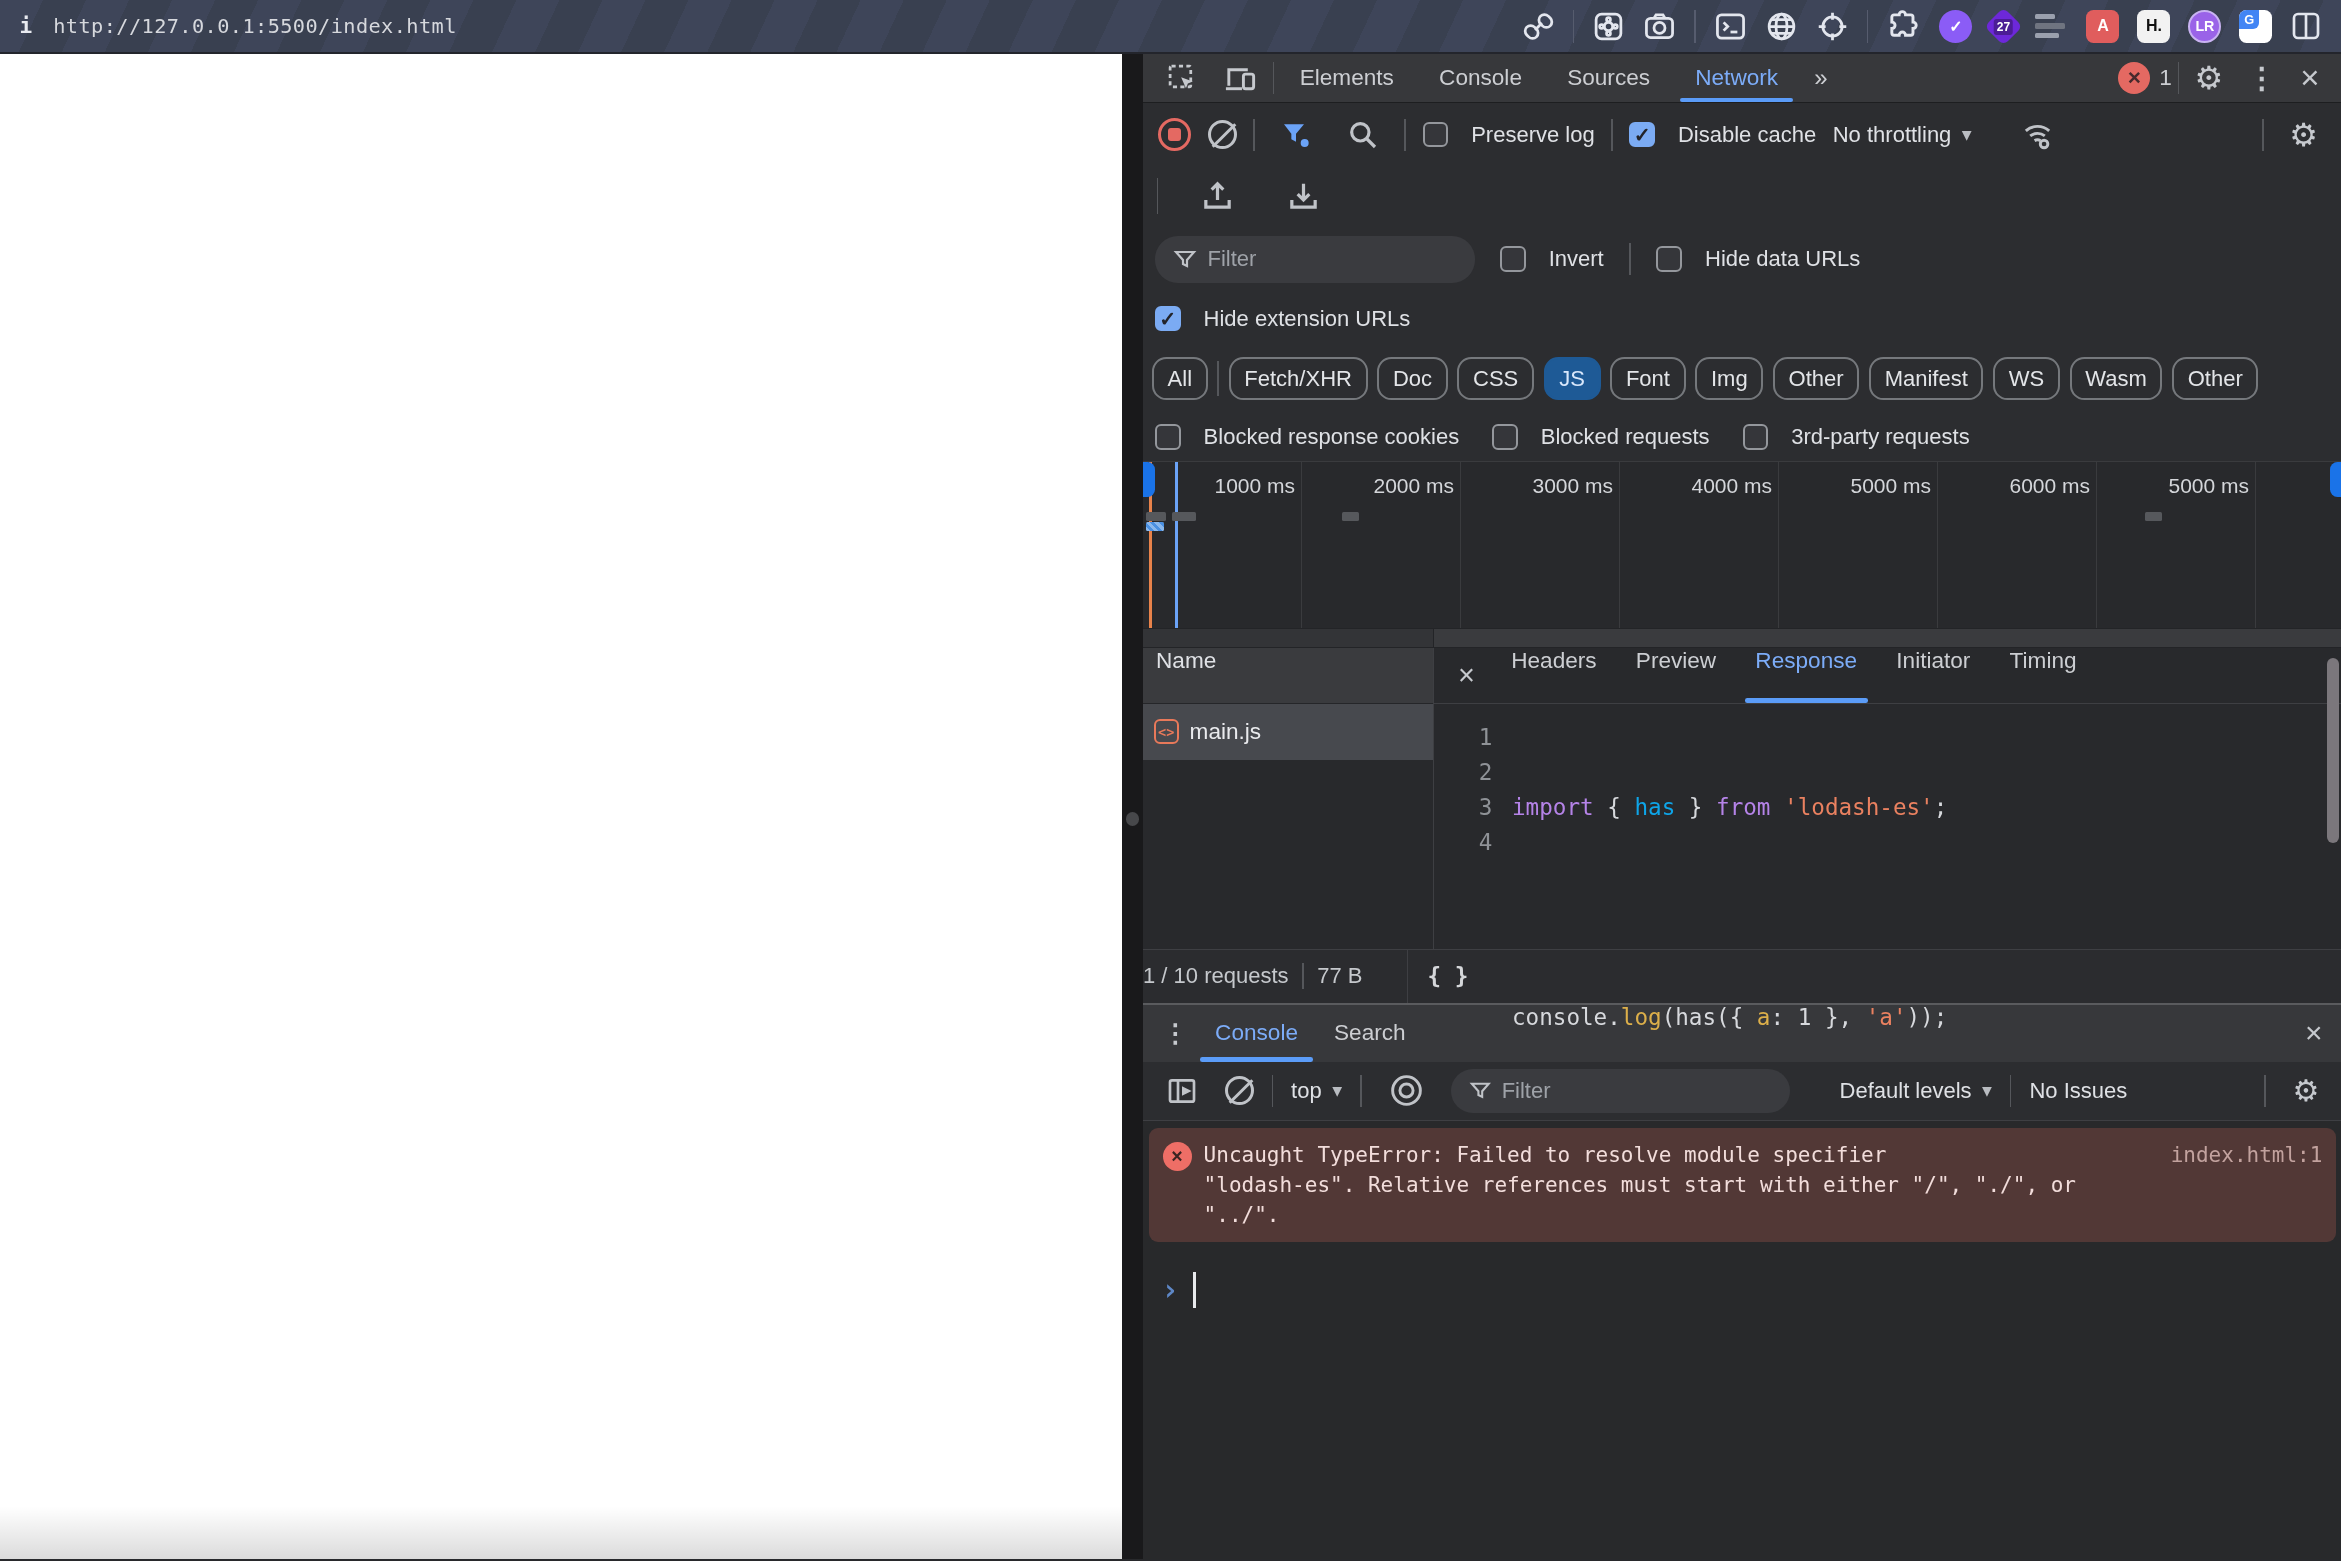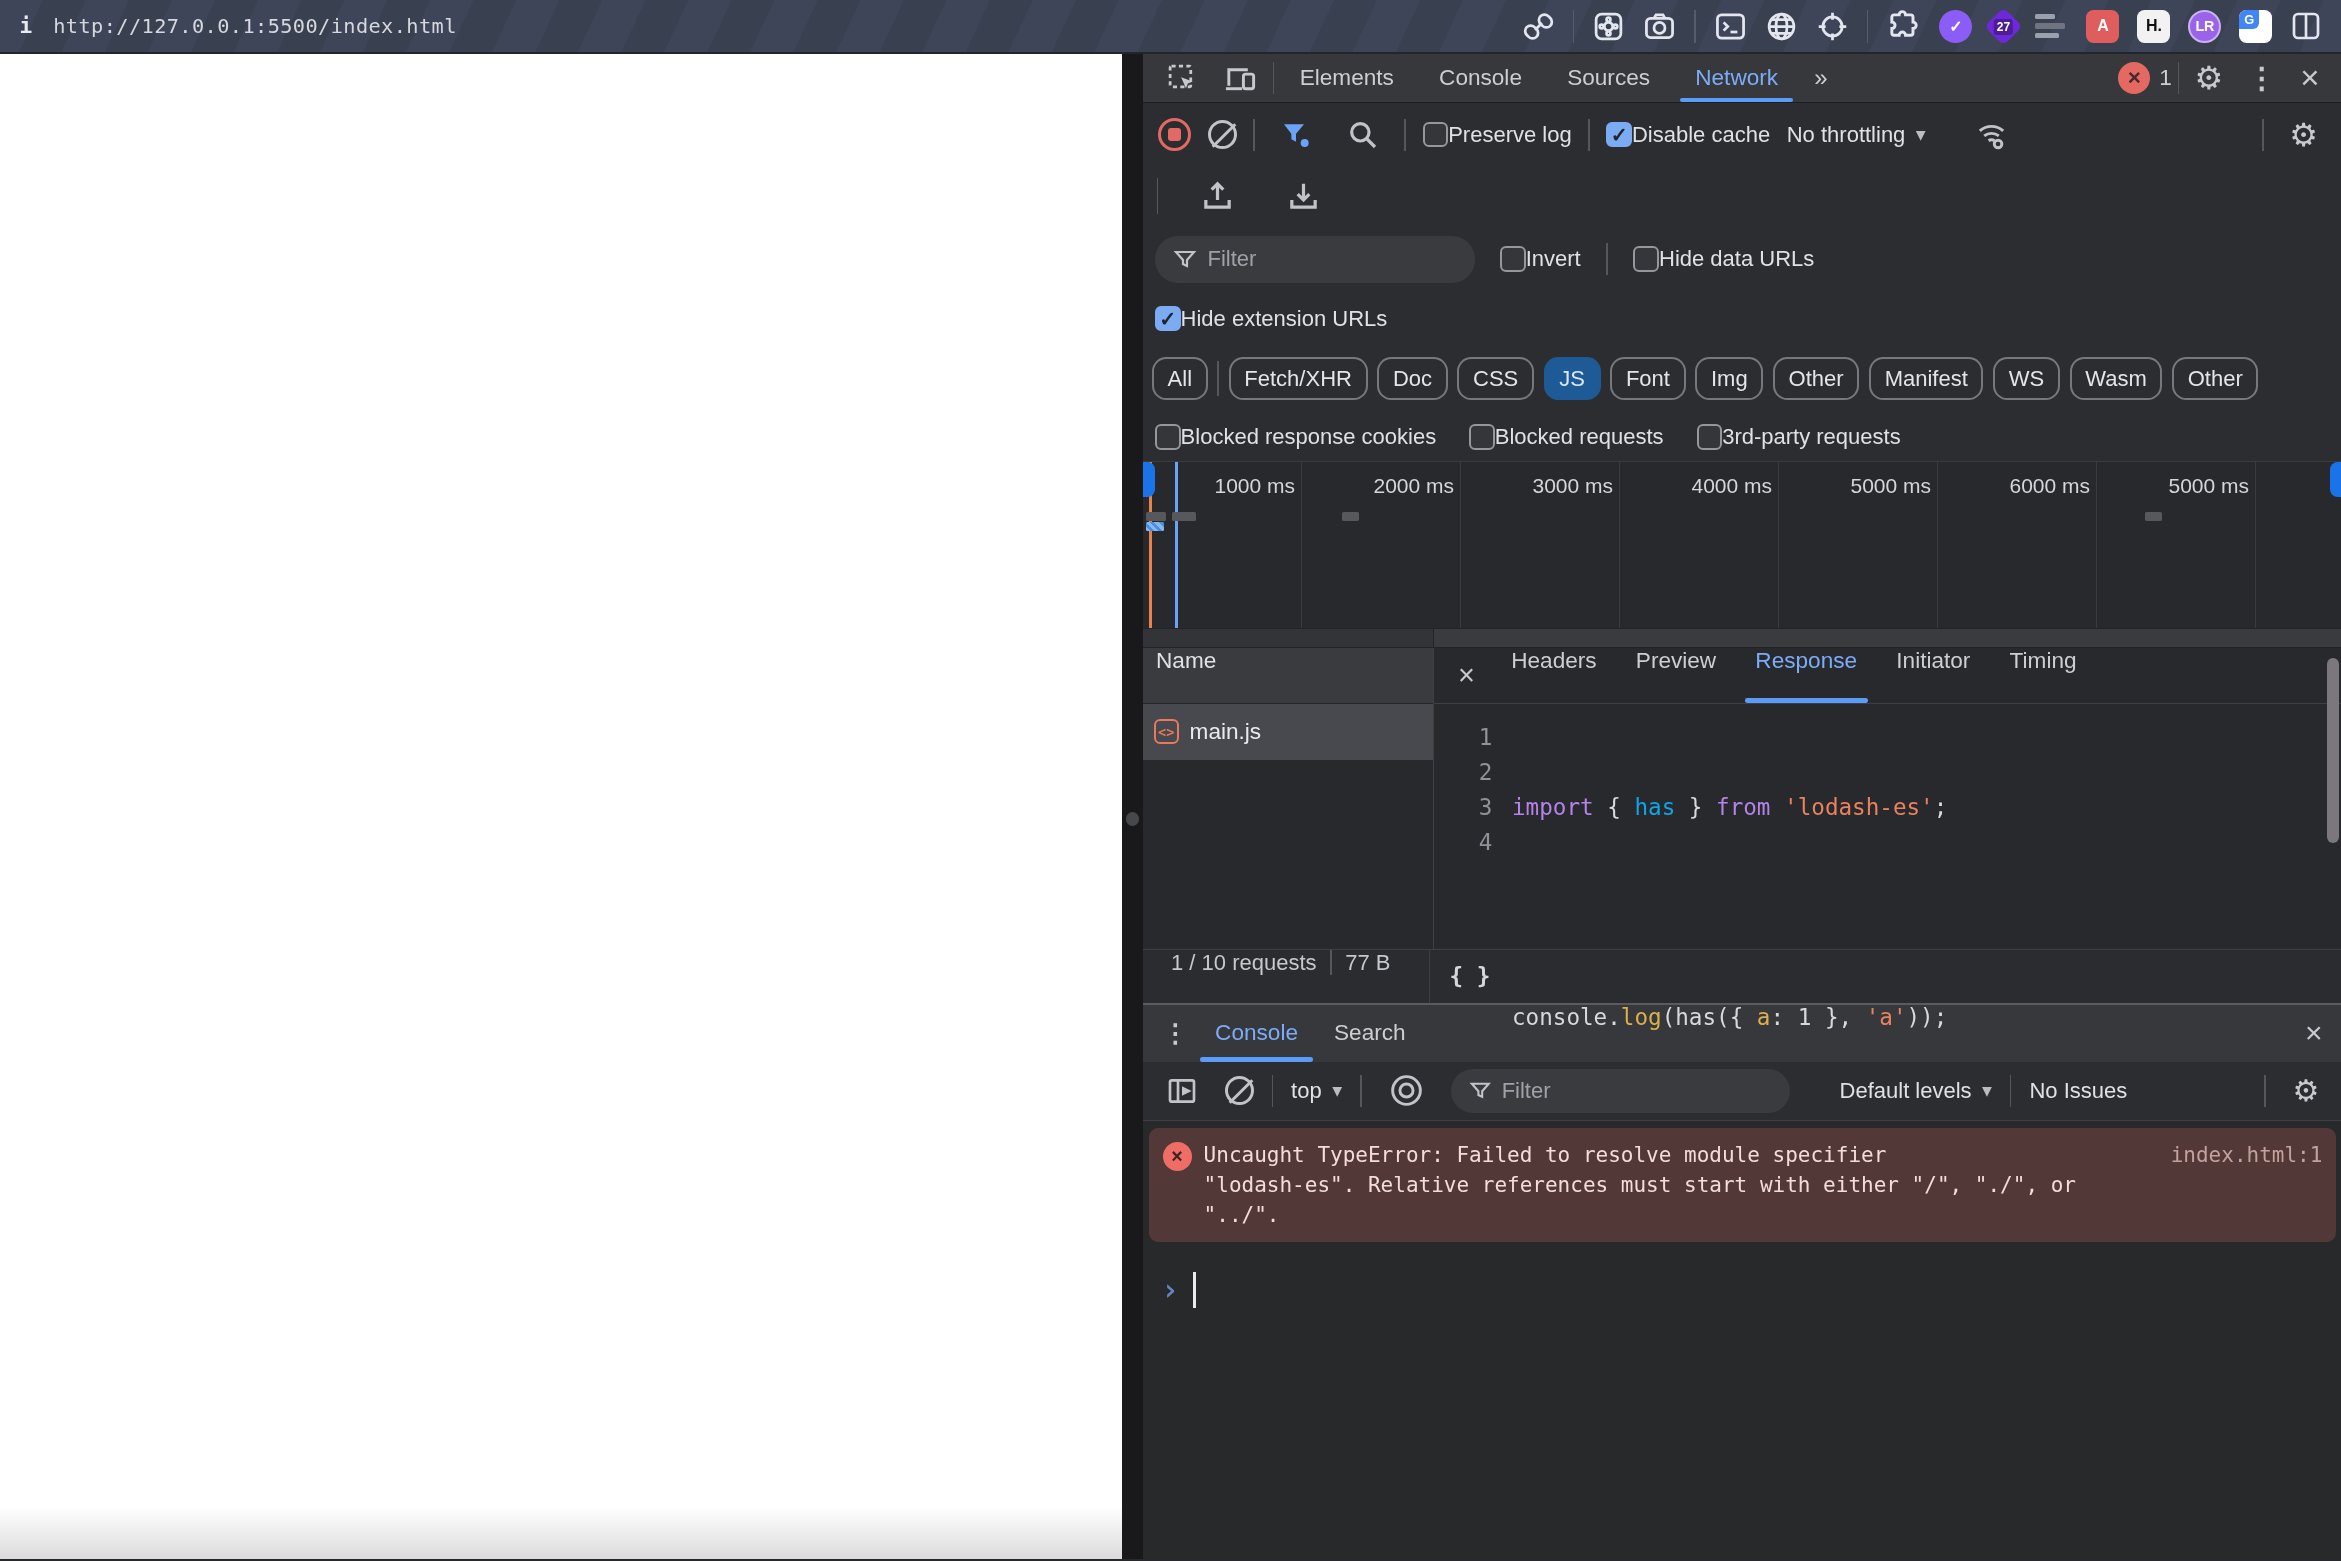--- a/index.html
+++ b/index.html
@@ -53,21 +53,21 @@
   .iconbtn{color:#c6c9ce;display:flex;align-items:center;justify-content:center;padding:0 9px}
   .gear{font-size:32px;line-height:1}
   .kebab{font-size:29px;font-weight:bold;letter-spacing:0}
   .closex{font-size:33px;color:#c6c9ce}
 
   .net-toolbar{height:63px;background:#2c2d30;display:flex;align-items:center;gap:16.6px;padding:0 15px;flex:none}
   .rec{width:33px;height:33px;border-radius:50%;border:3.8px solid #e46962;display:flex;align-items:center;justify-content:center;flex:none}
   .rec::after{content:"";width:13.6px;height:13.6px;background:#e46962;border-radius:3px}
   .ban{width:29px;height:29px;border-radius:50%;border:3px solid #c0c3c8;position:relative;flex:none}
   .ban::after{content:"";position:absolute;left:-2.3px;top:11.3px;width:32px;height:3px;background:#c0c3c8;transform:rotate(-45deg)}
-  .cbrow{display:flex;align-items:center;gap:0;font-size:22px;color:#dfe1e5}
+  .cbrow{display:flex;align-items:center;gap:23px;font-size:22px;color:#dfe1e5}
   .cb{width:25.6px;height:25.6px;border:2.3px solid #94979c;border-radius:6px;background:#35363a;flex:none}
   .cb.on{background:#7babf3;border-color:#7babf3;position:relative}
   .cb.on::after{content:"✓";position:absolute;inset:0;display:flex;align-items:center;justify-content:center;
     color:#23242a;font-size:20.3px;font-weight:bold}
   .dd{display:flex;align-items:center;gap:10.5px;font-size:22px;color:#dfe1e5}
   .dd::after{content:"▾";font-size:19.6px;color:#b9bcc1}
 
   .har-row{height:59px;background:#2c2d30;display:flex;align-items:center;gap:33px;padding:0 13.6px;flex:none}
   .har-row .sep{height:36px}
 
@@ -118,21 +118,21 @@
   .dtabs .tab.active{color:#7cacf8}
   .dtabs .tab.active::after{content:"";position:absolute;left:6px;right:6px;bottom:0;height:4.5px;background:#5b9cf8;border-radius:2.3px}
   .dtabs .dclose{font-size:29px;color:#c6c9ce;padding:0 13.6px}
   .codearea{flex:1;display:flex;padding-top:16.6px;font-family:"DejaVu Sans Mono",monospace;font-size:22.6px;line-height:35px}
   .gutterln{width:78px;text-align:right;color:#8f9297;padding-right:19.6px;flex:none}
   .codelines{color:#d7d9dd;white-space:pre}
   .tok-kw{color:#b583e8}.tok-id{color:#0ea5e9}.tok-str{color:#ea8160}.tok-fn{color:#dcaf4a}.tok-prop{color:#dcaf4a}
   .vscroll{position:absolute;right:3px;top:10.5px;width:12px;height:185px;background:#7b777c;border-radius:6px}
 
   .statusbar{height:54px;border-top:1.5px solid #3e3f43;display:flex;background:#2b2c2f;flex:none;font-size:22px;color:#c5c8cc}
-  .statusbar .left{width:287px;flex:none;border-right:1.5px solid #3e3f43;display:flex;gap:13.6px;padding-left:28px;overflow:hidden}
+  .statusbar .left{width:265px;flex:none;border-right:1.5px solid #3e3f43;display:flex;align-items:center;gap:13.6px;padding-left:0;overflow:hidden}
   .statusbar .clip{width:65px;overflow:hidden;white-space:nowrap;flex:none}
   .statusbar .right{flex:1;display:flex;align-items:center;padding-left:19.6px;color:#d5d7da}
   .fmt{font-family:"DejaVu Sans Mono",monospace;font-size:22.6px;font-weight:bold}
 
   
   .drawer{flex:1;display:flex;flex-direction:column;border-top:2.3px solid #5a5b5e;min-height:0}
   .dr-tabs{height:57px;background:#37383b;display:flex;align-items:center;font-size:22.6px;color:#ccced2;flex:none;padding:0 10.5px}
   .dr-tabs .tab{padding:0 18px;height:100%;display:flex;align-items:center;position:relative}
   .dr-tabs .tab.active{color:#7cacf8}
   .dr-tabs .tab.active::after{content:"";position:absolute;left:3px;right:3px;bottom:0;height:4.5px;background:#5b9cf8;border-radius:2.3px}

